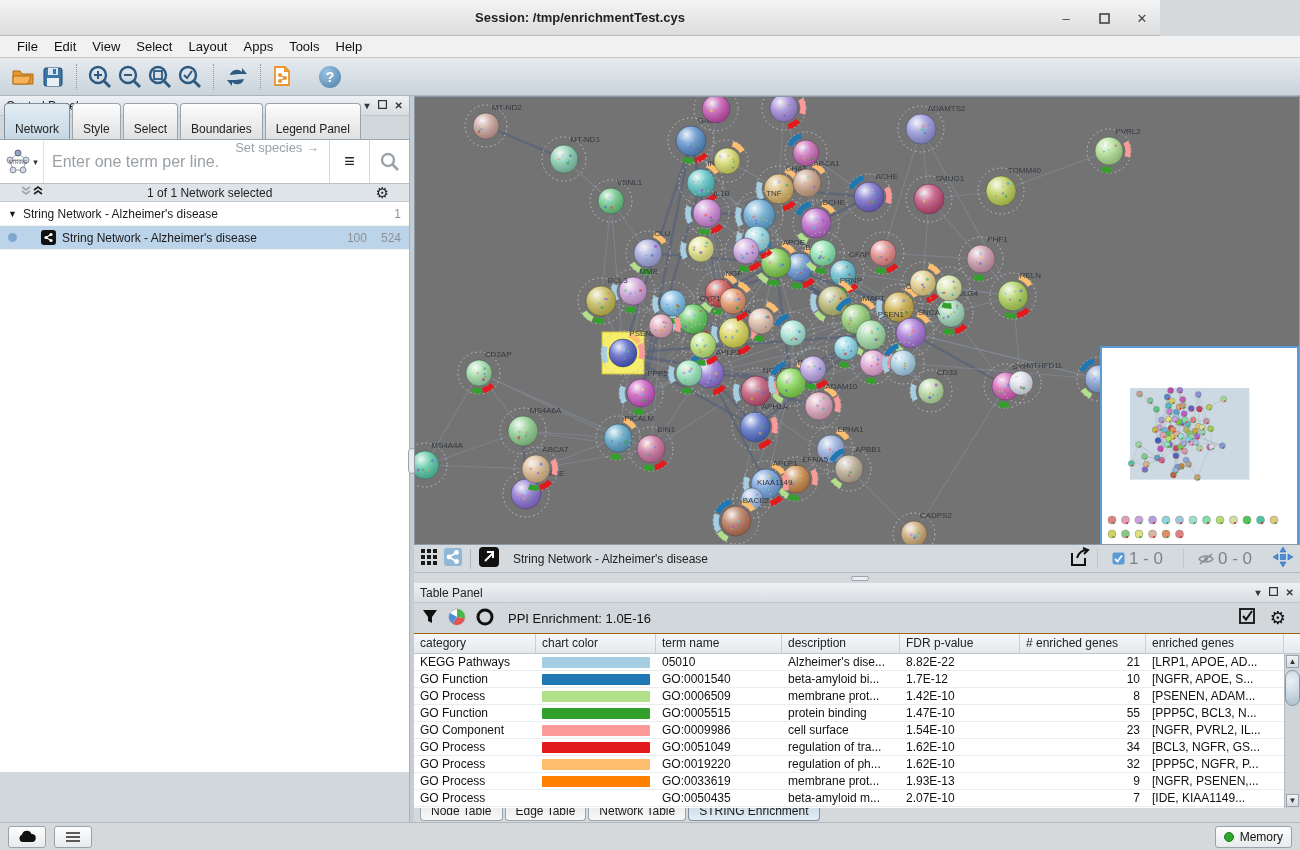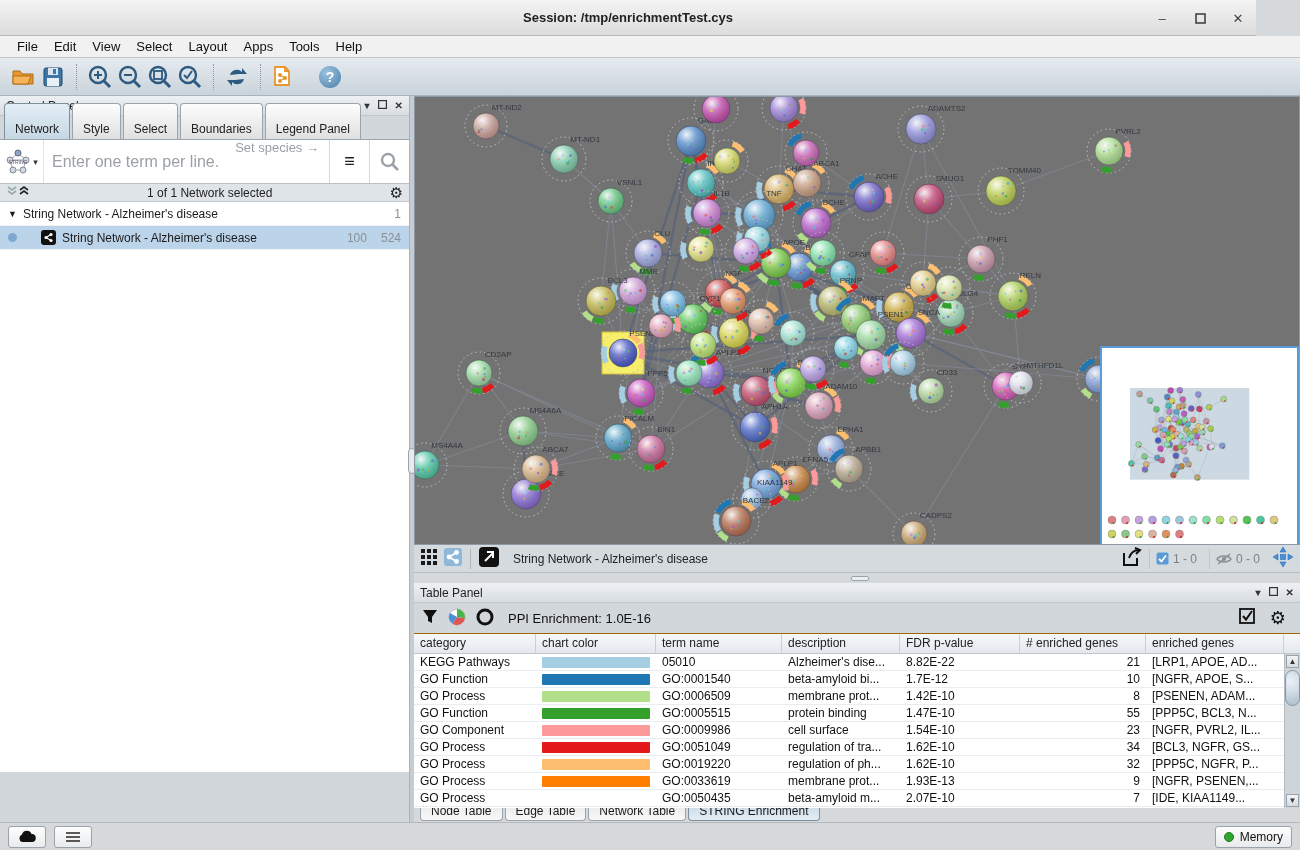--- a/index.html
+++ b/index.html
@@ -1,20 +1,20 @@
 <!DOCTYPE html>
 <html><head>
 <meta charset="utf-8">
 <style>
   * { margin:0; padding:0; box-sizing:border-box; }
   html,body { width:1300px; height:850px; font-family:"Liberation Sans", sans-serif; background:#d6d9dc; overflow:hidden; }
   #app { position:relative; width:1300px; height:850px; background:#d6d9dc; font-size:12px; color:#1a1a1a; }
 
   
-  .titlebar { position:absolute; left:0; top:0; width:1256px; height:36px;
+  .titlebar { position:absolute; left:0; top:0; width:1160px; height:36px;
     background:linear-gradient(#f4f4f4,#dcdcdc); border-bottom:1px solid #b9b9b9;
     display:flex; align-items:center; justify-content:center; }
   .titlebar .wtitle { font-weight:bold; font-size:13px; color:#222; }
   .win-controls { position:absolute; right:10px; top:0; height:36px; display:flex; align-items:center; gap:22px; }
   .win-btn { width:16px; height:16px; display:flex; align-items:center; justify-content:center; color:#444; font-size:13px; cursor:default; }
 
   
   .menubar { position:absolute; left:0; top:36px; width:1300px; height:22px;
     background:#f1f1f1; border-bottom:1px solid #c6c6c6; display:flex; align-items:center; padding-left:10px; gap:2px; }
   .menu-item { padding:2px 7px; font-size:13px; color:#111; }
@@ -36,21 +36,21 @@
   .ph-btn { margin-left:8px; font-size:10px; color:#333; font-weight:bold; }
   .cp-tabs { display:flex; align-items:flex-end; height:24px; padding:2px 4px 0 4px; gap:2px; border-bottom:1px solid #9aa6b0; background:#d2d7db; }
   .tab { padding:18px 10px 3px 10px; font-size:12px; border:1px solid #9aa4ac; border-bottom:none;
     border-radius:4px 4px 0 0; background:linear-gradient(#fdfdfd,#e0e0e0); color:#222; white-space:nowrap; }
   .tab.active { background:linear-gradient(#e3edf5,#c6d7e4); border-color:#7f8f9c; font-weight:normal; }
   .string-search { height:44px; background:#fff; border-bottom:1px solid #b9c0c6; display:flex; align-items:stretch; }
   .ss-logo { width:44px; display:flex; align-items:center; justify-content:center; border-right:1px solid #e2e2e2; gap:2px; }
   .ss-input { flex:1; display:flex; align-items:center; padding:0 8px; color:#9aa0a6; font-size:16px; }
   .ss-species { color:#9aa0a6; font-size:13px; padding-right:10px; }
   .ss-btn { width:40px; display:flex; align-items:center; justify-content:center; border-left:1px solid #d8d8d8; font-size:18px; color:#222; }
-  .net-sel-row { height:18px; background:#dfe4e9; border-bottom:1px solid #c3c9ce; display:flex; align-items:center; padding:0 6px; font-size:12px; color:#222; }
+  .net-sel-row { height:18px; background:#dfe4e9; border-bottom:1px solid #c3c9ce; display:flex; align-items:center; padding:0 20px; font-size:12px; color:#222; }
   .net-sel-row .nsr-text { flex:1; text-align:center; }
   .tree { background:#fff; height:570px; overflow:hidden; }
   .tree-row { height:24px; display:flex; align-items:center; padding:0 8px; font-size:12px; gap:6px; border-bottom:1px solid #f2f2f2; }
   .tree-row.selected { background:#bcd4ea; }
   .tree-count { color:#8a9097; margin-left:8px; }
   .tree-spacer { flex:1; }
   .share-badge { width:15px; height:15px; border-radius:3px; background:#111; display:flex; align-items:center; justify-content:center; }
   .blue-dot { width:9px; height:9px; border-radius:50%; background:#7fa8d0; }
   .cp-rest { background:#fff; height:100%; }
 
@@ -60,21 +60,21 @@
 
   
   .right-col { position:absolute; left:414px; top:96px; width:886px; height:726px; }
   .net-canvas { position:relative; width:886px; height:449px; background:#737373; border:1px solid #8d9aa5; overflow:hidden; }
   .net-canvas svg { display:block; }
   .birdseye { position:absolute; right:0px; top:249px; width:199px; height:200px; background:#fff; border:2px solid #5b9bd5; }
 
   .canvas-bar { position:relative; width:886px; height:28px; background:#d4dade; border-bottom:1px solid #b7bdc2; display:flex; align-items:center; padding:0 6px; gap:6px; }
   .cb-sep { width:1px; height:20px; border-left:1px solid #b0b7bc; margin:0 2px; }
   .cb-title { font-size:12px; color:#222; margin-left:8px; flex:1; }
-  .badge { display:flex; align-items:center; gap:4px; color:#7b828a; font-size:12px; padding:0 6px; border-left:1px solid #c0c6ca; height:20px; }
+  .badge { display:flex; align-items:center; gap:4px; color:#7b828a; font-size:17px; padding:0 14px; border-left:1px solid #c0c6ca; height:20px; }
   .hgrip-row { width:886px; height:10px; background:#d6d9dc; position:relative; }
   .hgrip { position:absolute; left:437px; top:3px; width:18px; height:5px; border-radius:2px; background:#eceff1; border:1px solid #9aa3ab; }
 
   
   .table-panel { width:886px; height:217px; background:#d2d7db; }
   .tp-toolrow { height:30px; display:flex; align-items:center; gap:10px; padding:0 8px; }
   .tp-ppi { font-size:13px; color:#111; margin-left:4px; flex:1; }
   .tp-right { display:flex; gap:14px; align-items:center; padding-right:6px; }
   .enr-table { position:relative; width:886px; height:175px; background:#fff; border-top:1px solid #a16207; }
   .enr-head { display:grid; grid-template-columns:122px 120px 126px 118px 120px 126px 1fr 16px; height:20px;

